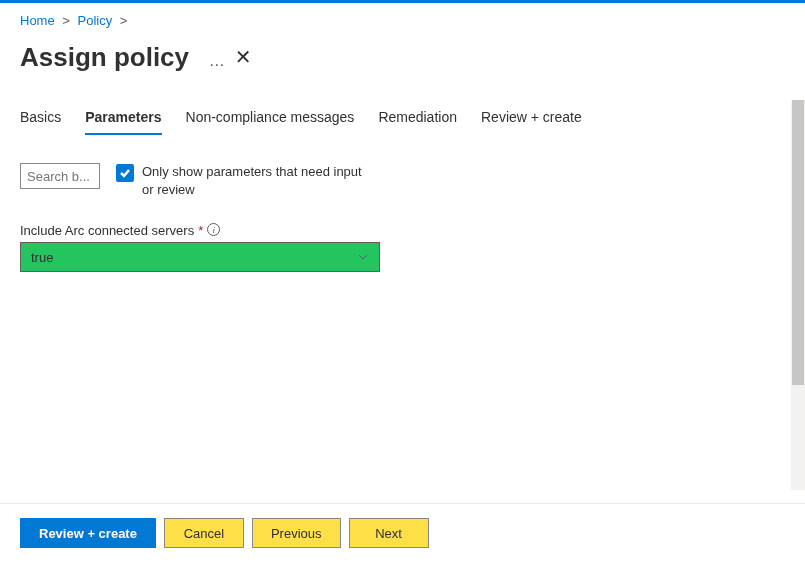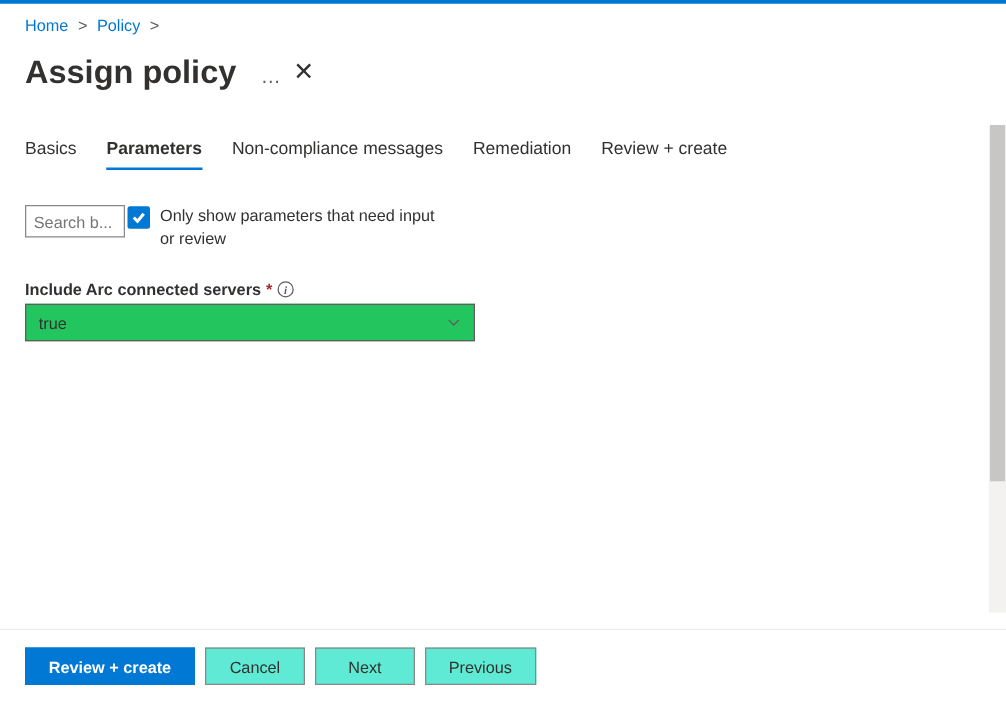--- a/index.html
+++ b/index.html
@@ -81,21 +81,21 @@
       border-bottom: 2px solid transparent;
     }
     .tab.active {
       font-weight: 600;
       border-bottom: 2px solid #0078d4;
       text-align: right;
     }
     .filter-row {
       display: flex;
       align-items: flex-start;
-      gap: 2px;
+      gap: 16px;
       margin-bottom: 24px;
     }
     .search-input {
       width: 80px;
       height: 26px;
       border: 1px solid #8a8886;
       padding: 0 6px;
       font-size: 13px;
       color: #605e5c;
       outline: none;
@@ -129,23 +129,21 @@
     .checkbox-label {
       font-size: 13px;
       line-height: 1.4;
       color: #323130;
     }
     .field-label {
       font-size: 13px;
       color: #323130;
       margin-bottom: 4px;
       display: flex;
-      align-items: center;
       gap: 4px;
-      font-weight: bold;
     }
     .required {
       color: #a4262c;
     }
     .info-icon {
       width: 13px;
       height: 13px;
       border: 1px solid #605e5c;
       border-radius: 50%;
       display: inline-flex;
@@ -183,21 +181,21 @@
       gap: 8px;
       background: #fff;
       border-top: 1px solid #edebe9;
     }
     .btn {
       height: 30px;
       min-width: 80px;
       padding: 0 18px;
       font-size: 13px;
       border: 1px solid #8a8886;
-      background: #5eead4;
+      background: #fde047;
       color: #323130;
       cursor: pointer;
       font-family: inherit;
     }
     .btn-primary {
       background: #0078d4;
       border-color: #0078d4;
       color: #fff;
       font-weight: 600;
     }
@@ -278,15 +276,15 @@
 
 </div>
 
 <div class="scrollbar-fake">
   <div class="scrollbar-thumb"></div>
 </div>
 
 <div class="footer">
   <button class="btn btn-primary">Review + create</button>
   <button class="btn">Cancel</button>
+  <button class="btn">Previous</button>
   <button class="btn">Next</button>
-  <button class="btn">Previous</button>
 </div>
 
 </body></html>

